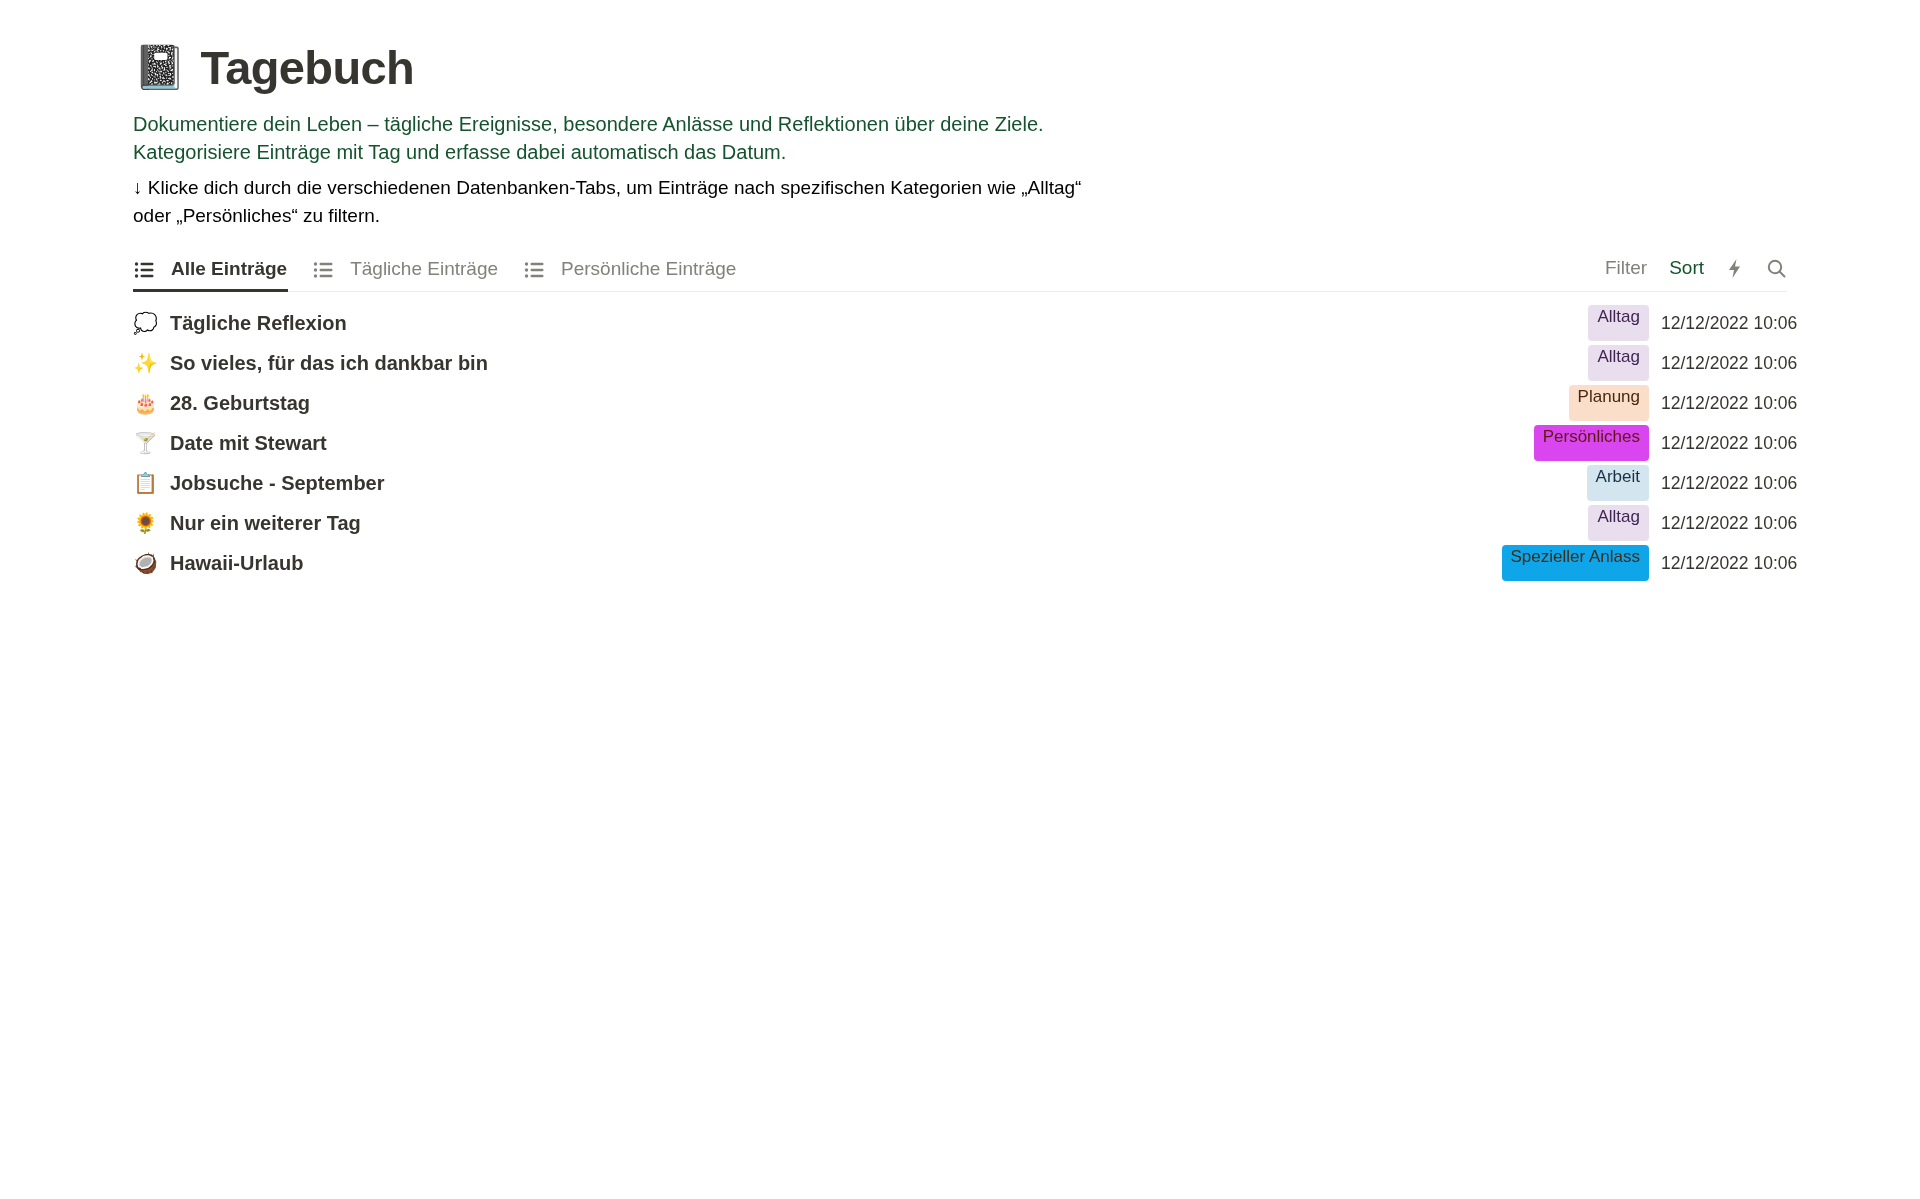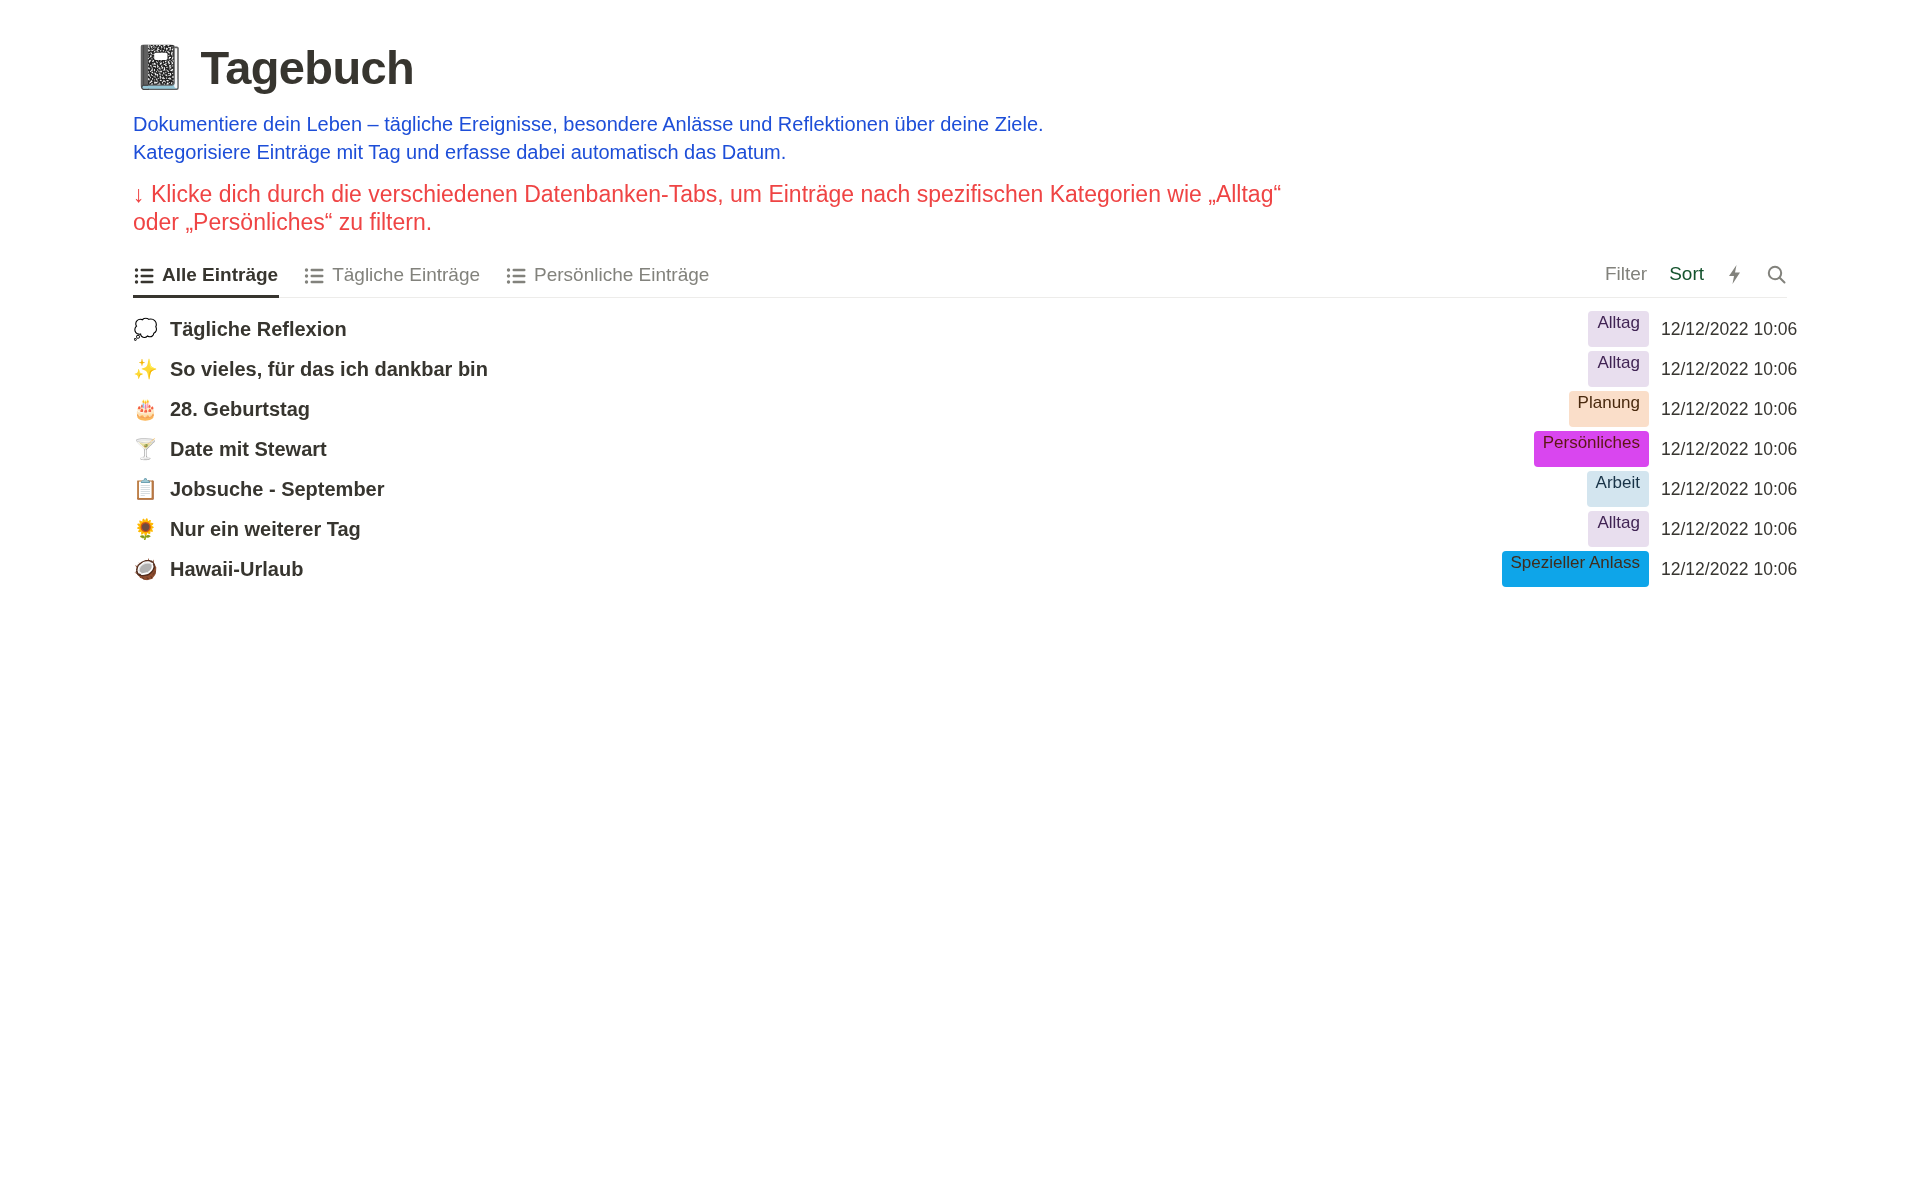--- a/index.html
+++ b/index.html
@@ -9,32 +9,32 @@
     color:#37352F;
     -webkit-font-smoothing:antialiased;
   }
   .content { padding:0 133px; }
 
   
   .header { padding-top:40px; }
   .title-row { display:flex; align-items:center; }
   .page-icon { font-size:43px; line-height:1; margin-right:14px; }
   .page-title { font-size:47px; font-weight:700; letter-spacing:-0.6px; color:#37352F; }
-  .desc-block { margin-top:15px; font-size:20px; line-height:28px; color:#1d4ed8; }
-  .hint-block { margin-top:14px; font-size:23px; line-height:28px; color:#ef4444; }
+  .desc-block { margin-top:15px; font-size:20px; line-height:28px; color:#14532d; }
+  .hint-block { margin-top:8px; font-size:19px; line-height:28px; color:#000000; }
 
   
   .tabbar {
     margin-top:22px;
     display:flex;
     align-items:flex-end;
     border-bottom:1px solid #EDECEA;
   }
   .tab {
-    display:flex; align-items:center; gap:8px;
+    display:flex; align-items:center; gap:17px;
     padding:6px 1px 9px 1px;
     margin-right:24px;
     font-size:19px;
     color:#82827C;
     cursor:pointer;
     border-bottom:3px solid transparent;
     margin-bottom:-1px;
     white-space:nowrap;
     justify-content:flex-end;
   }

